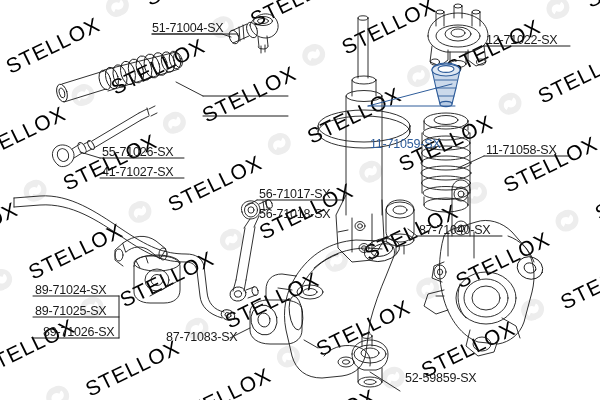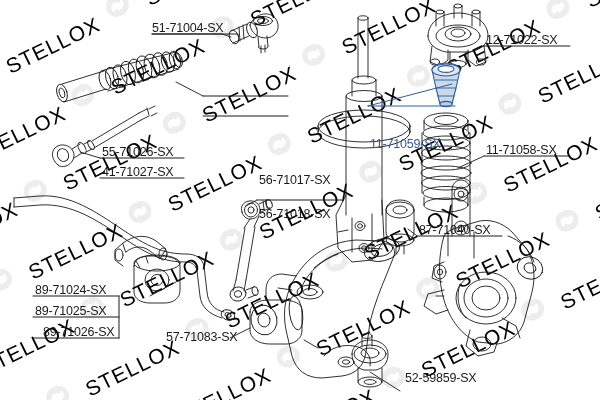--- a/index.html
+++ b/index.html
@@ -419,23 +419,23 @@
     </g>
   </svg>
 
   <div id="label-layer">
     <div class="lbl" style="left:152px; top:21px;">51-71004-SX</div>
     <div class="lbl" style="left:486px; top:33px;">12-71022-SX</div>
     <div class="lbl blue" style="left:370px; top:93px;margin-top:44px;">11-71059-SX</div>
     <div class="lbl" style="left:486px; top:143px;">11-71058-SX</div>
     <div class="lbl" style="left:102px; top:145px;">55-71026-SX</div>
     <div class="lbl" style="left:102px; top:165px;">41-71027-SX</div>
-    <div class="lbl" style="left:259px; top:173px;">56-71017-SX</div>
+    <div class="lbl" style="left:259px; top:187px;">56-71017-SX</div>
     <div class="lbl" style="left:259px; top:207px;">56-71018-SX</div>
     <div class="lbl" style="left:419px; top:223px;">87-71040-SX</div>
     <div class="lbl" style="left:35px;  top:283px;">89-71024-SX</div>
     <div class="lbl" style="left:35px;  top:304px;">89-71025-SX</div>
     <div class="lbl" style="left:35px;  top:325px;margin-left:8px;">89-71026-SX</div>
-    <div class="lbl" style="left:166px; top:330px;">57-71083-SX</div>
+    <div class="lbl" style="left:166px; top:330px;">87-71083-SX</div>
     <div class="lbl" style="left:405px; top:371px;">52-59859-SX</div>
   </div>
 
 </div>
 
 </body></html>

